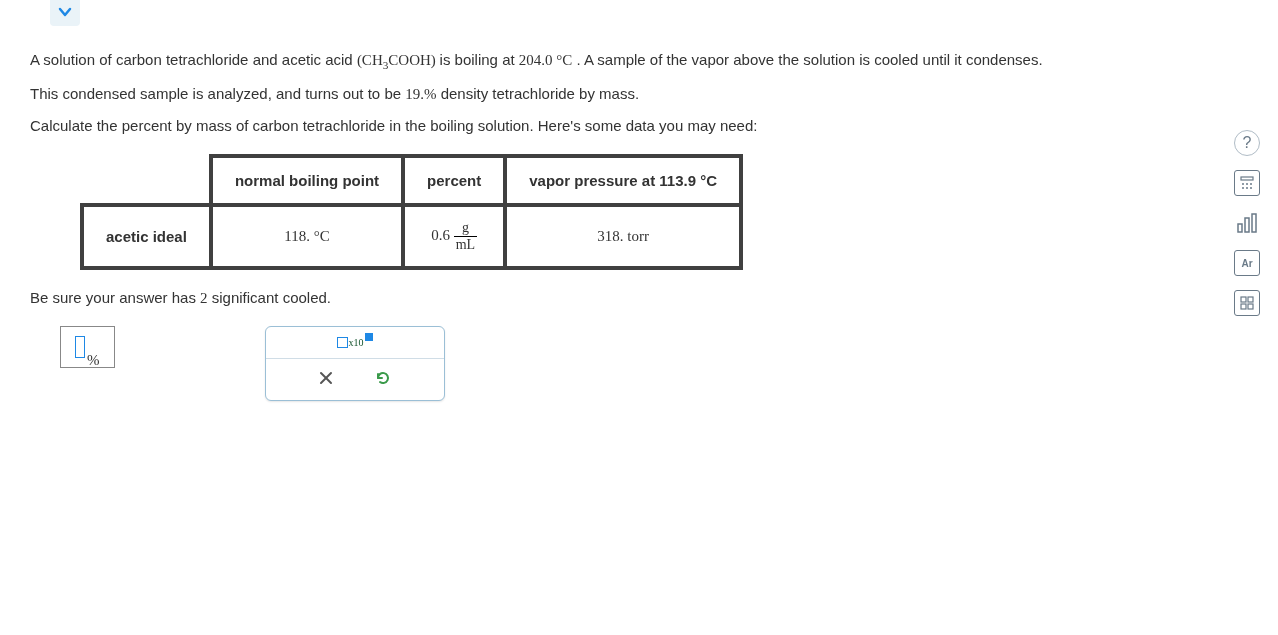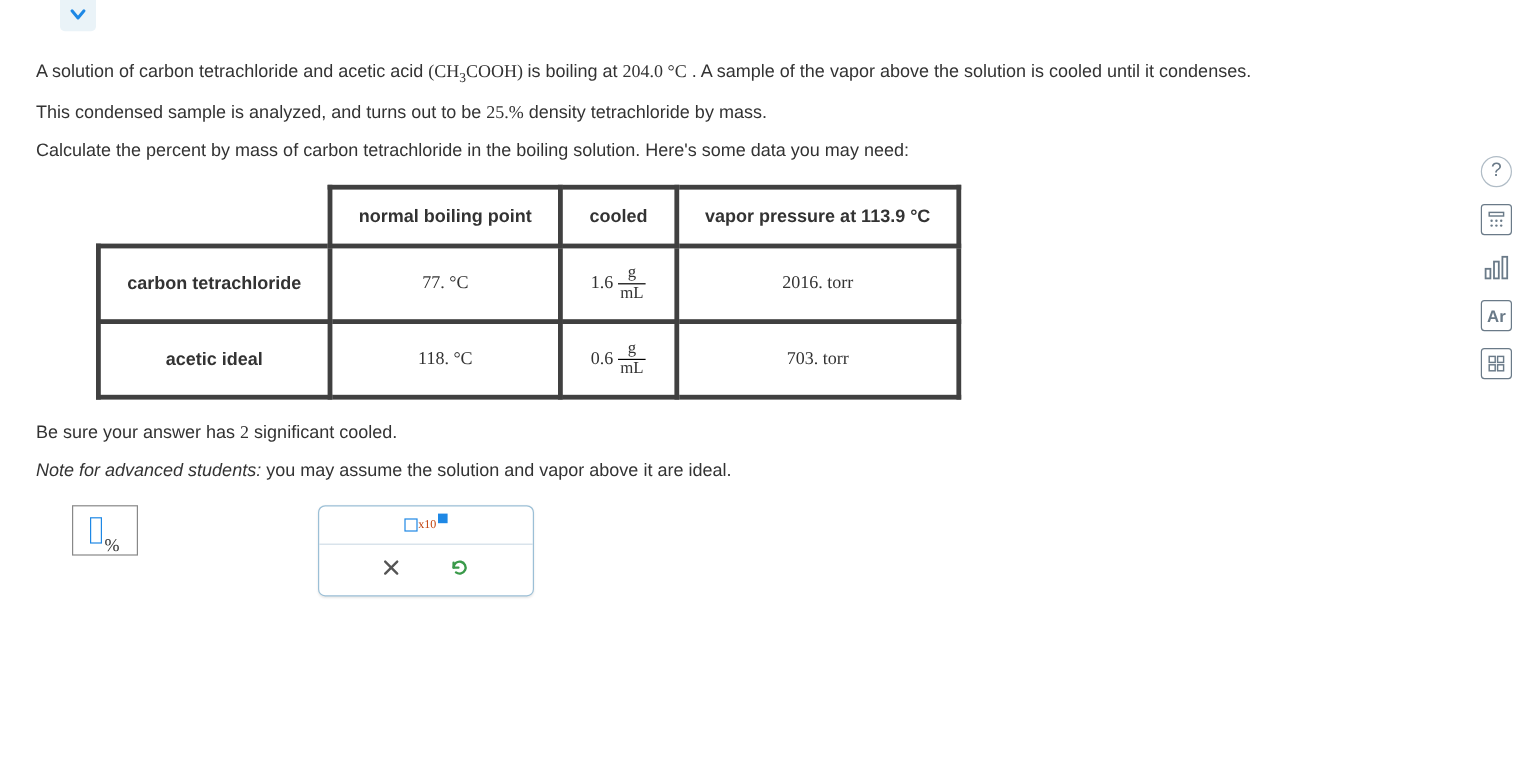--- a/index.html
+++ b/index.html
@@ -86,21 +86,21 @@
     gap: 40px;
     justify-content: center;
     align-items: center;
   }
   .tool-row.top { border-bottom: 1px solid #d0dde6; }
   .sci-btn {
     display: inline-flex;
     align-items: center;
     font-family: 'Times New Roman', Times, serif;
     font-size: 13px;
-    color: #c2410c;
+    color: #14532d;
     cursor: pointer;
   }
   .sci-box {
     width: 11px; height: 11px; border: 1.5px solid #1e88e5;
     display: inline-block; margin-right: 1px;
   }
   .sci-x10 { font-size: 10px; }
   .sci-exp {
     width: 8px; height: 8px; background: #1e88e5;
     display: inline-block; margin-left: 1px; position: relative; top: -6px;
@@ -154,60 +154,49 @@
     <span class="math">
       <span>(CH</span><span class="sub">3</span><span>COOH)</span>
     </span>
     <span> is boiling at </span>
     <span class="math">204.0 °C</span>
     <span>. A sample of the vapor above the solution is cooled until it condenses.</span>
   </p>
 
   <p class="problem">
     <span>This condensed sample is analyzed, and turns out to be </span>
-    <span class="math">25.%</span>
+    <span class="math">19.%</span>
     <span> density tetrachloride by mass.</span>
   </p>
 
   <p class="problem">Calculate the percent by mass of carbon tetrachloride in the boiling solution. Here's some data you may need:</p>
 
   <table class="data-table">
     <tbody>
         <tr>
       <th class="empty"></th>
       <th>normal boiling point</th>
-      <th>cooled</th>
+      <th>percent</th>
       <th>vapor pressure at 113.9 °C</th>
-    </tr>
-    <tr>
-      <th>carbon tetrachloride</th>
-      <td class="math">77. °C</td>
-      <td class="math">
-        <span>1.6</span>&nbsp;<span class="frac-box"><span class="frac-top">g</span><span class="frac-bot">mL</span></span>
-      </td>
-      <td class="math">2016. torr</td>
     </tr>
     <tr>
       <th>acetic ideal</th>
       <td class="math">118. °C</td>
       <td class="math">
         <span>0.6</span>&nbsp;<span class="frac-box"><span class="frac-top">g</span><span class="frac-bot">mL</span></span>
       </td>
-      <td class="math">703. torr</td>
+      <td class="math">318. torr</td>
     </tr>
   </tbody>
     </table>
 
   <p class="problem">
     <span>Be sure your answer has </span><span class="math">2</span><span> significant cooled.</span>
   </p>
 
-  <p class="problem">
-    <span class="italic">Note for advanced students:</span><span> you may assume the solution and vapor above it are ideal.</span>
-  </p>
 
   <div style="display:flex; align-items:flex-start;">
     <div class="answer-box">
       <span class="answer-cursor"></span>
       <span class="math">%</span>
     </div>
 
     <div class="tool-panel">
       <div class="tool-row top">
         <span class="sci-btn">
@@ -250,21 +239,21 @@
         <circle cx="12" cy="13" r="1" fill="#6a7a88"></circle>
     </svg>
   </div>
   <div class="icon">
     <svg width="22" height="22" viewBox="0 0 22 22">
       <rect x="2" y="12" width="4" height="8" fill="none" stroke="#6a7a88" stroke-width="1.5"></rect>
       <rect x="9" y="6" width="4" height="14" fill="none" stroke="#6a7a88" stroke-width="1.5"></rect>
       <rect x="16" y="2" width="4" height="18" fill="none" stroke="#6a7a88" stroke-width="1.5"></rect>
     </svg>
   </div>
-  <div class="icon box" style="font-size:14px; font-weight:bold;">
+  <div class="icon box" style="font-size:10px; font-weight:bold;">
     <span>Ar</span>
   </div>
   <div class="icon box">
     <svg width="16" height="16" viewBox="0 0 16 16">
       <rect x="2" y="2" width="5" height="5" fill="none" stroke="#6a7a88" stroke-width="1.2"></rect>
       <rect x="9" y="2" width="5" height="5" fill="none" stroke="#6a7a88" stroke-width="1.2"></rect>
       <rect x="2" y="9" width="5" height="5" fill="none" stroke="#6a7a88" stroke-width="1.2"></rect>
       <rect x="9" y="9" width="5" height="5" fill="none" stroke="#6a7a88" stroke-width="1.2"></rect>
     </svg>
   </div>

